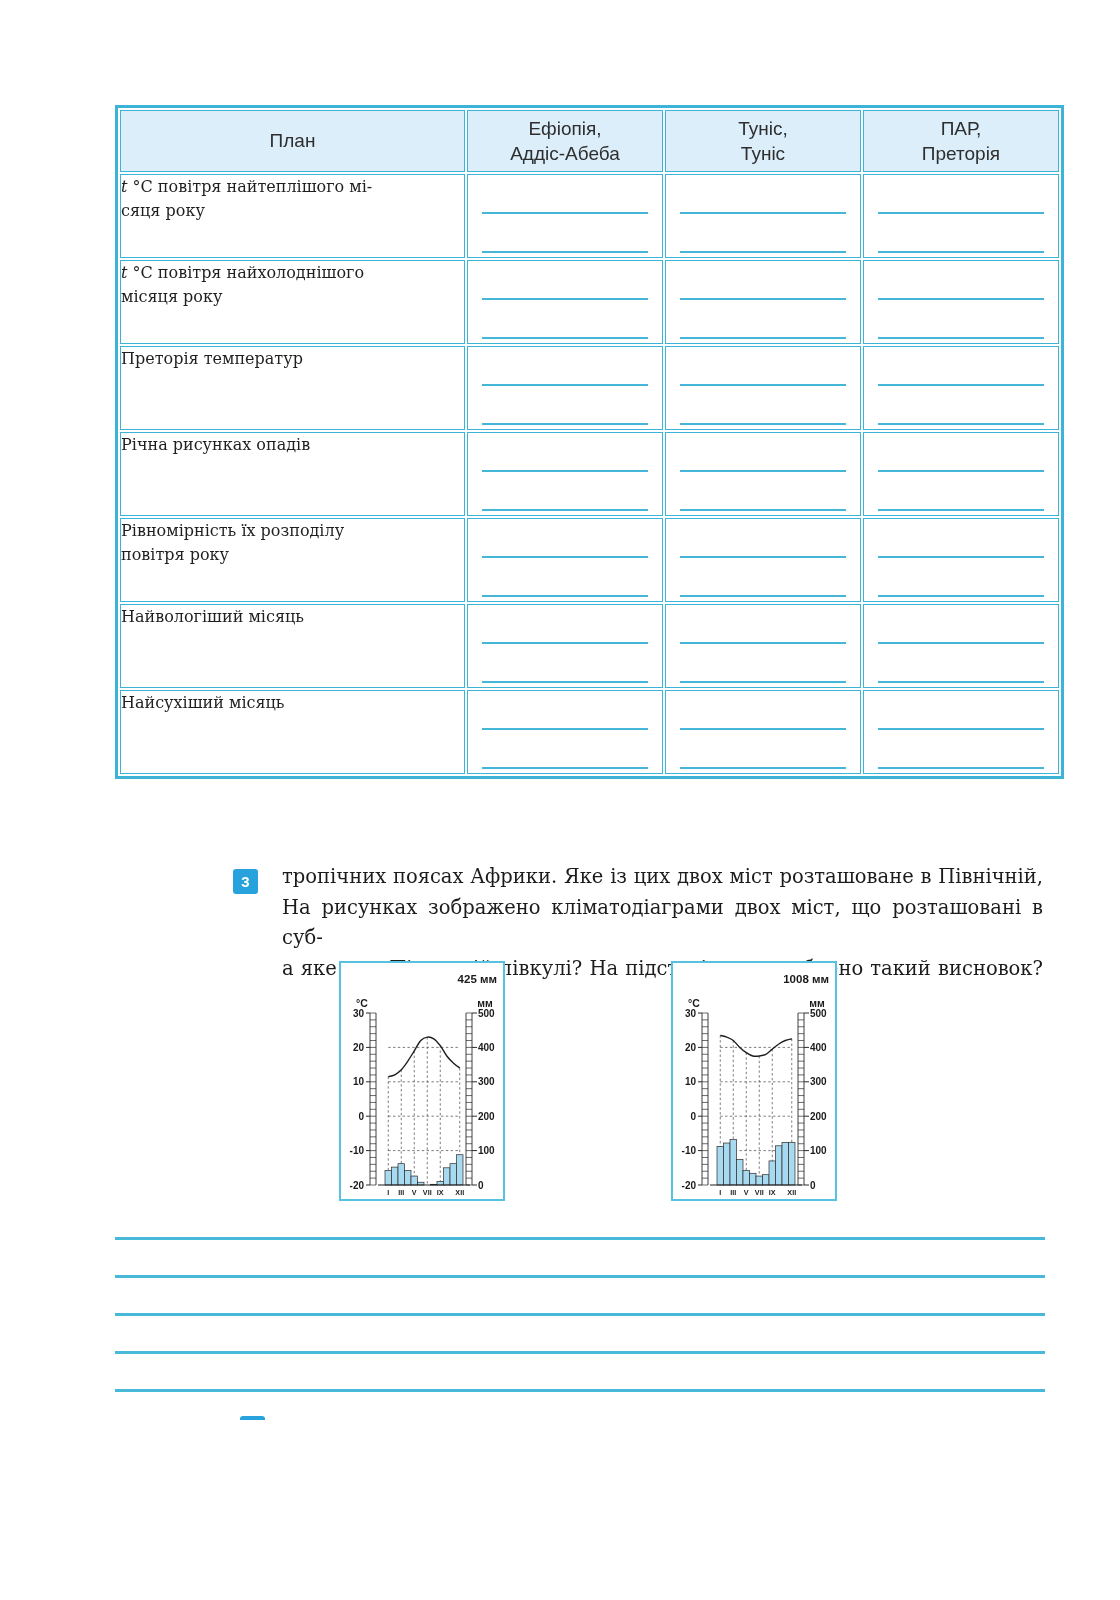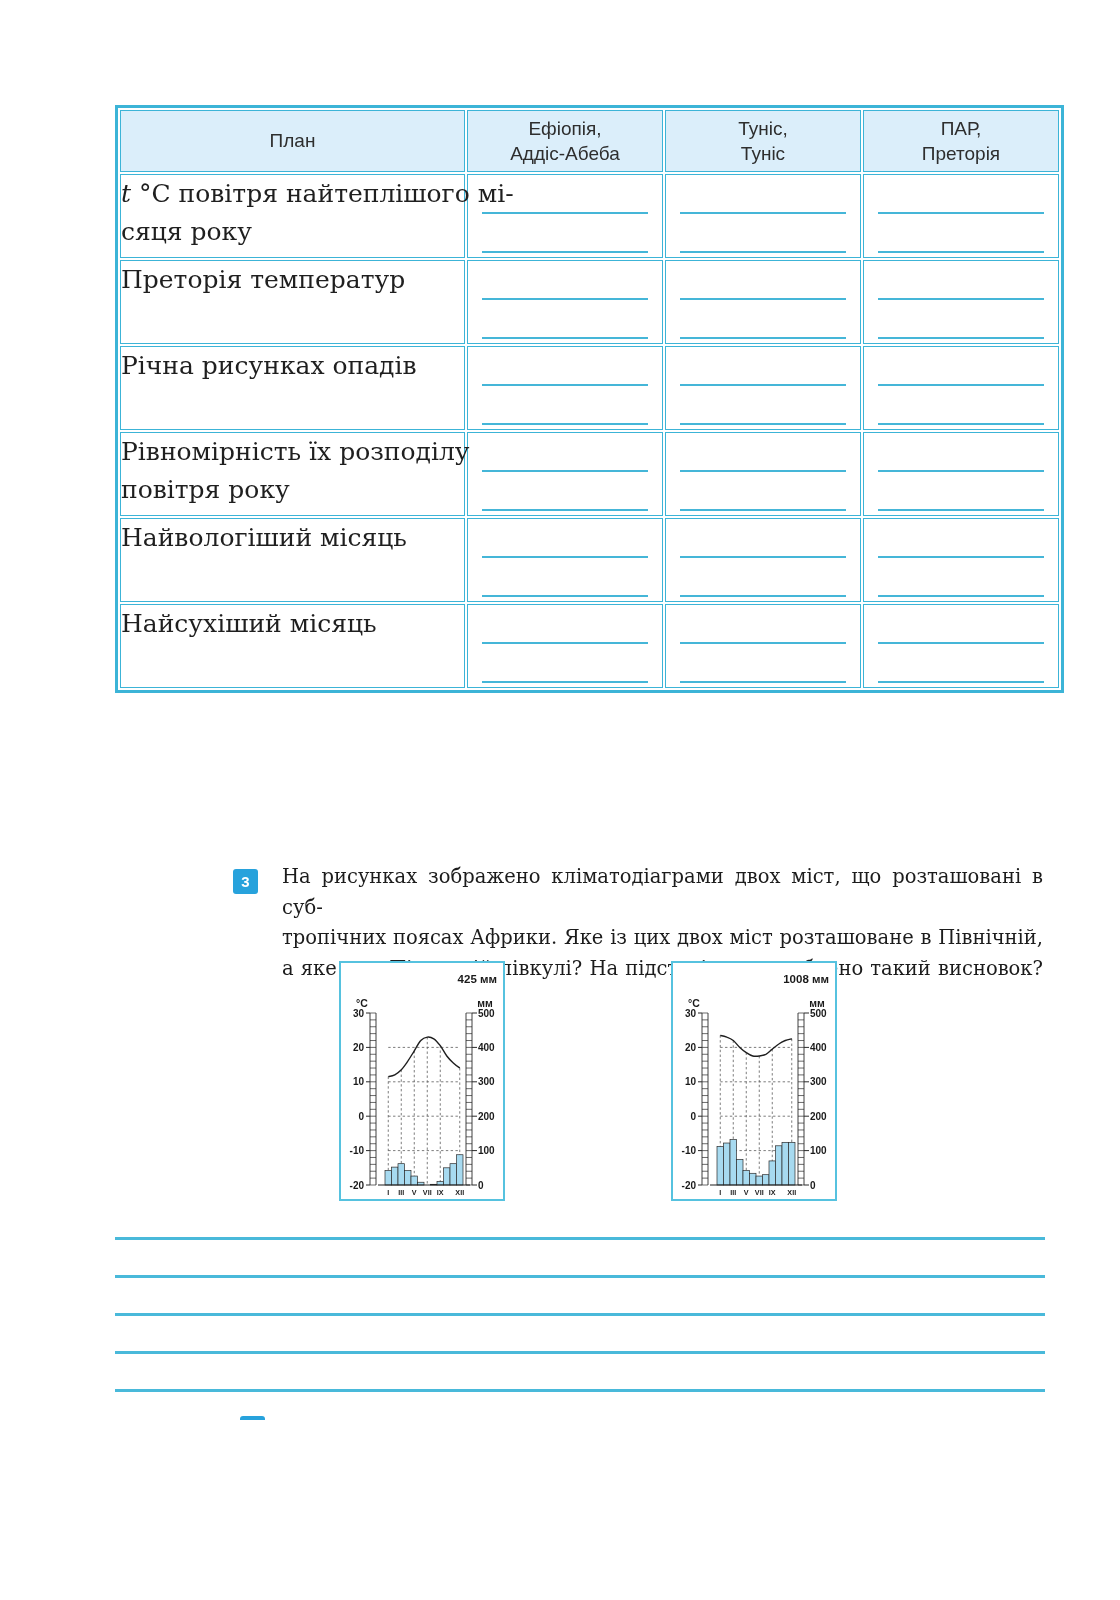--- a/index.html
+++ b/index.html
@@ -8,21 +8,21 @@
 
   
   table.ctable{position:absolute;left:115px;top:105px;width:933px;table-layout:fixed;
 ated       border-collapse:collapse;background:#fff;border:3px solid #3cb4d7;}
   table.ctable col.c0{width:345px}
   table.ctable col.c1,table.ctable col.c2,table.ctable col.c3{width:196px}
   table.ctable th{background:#dbeefa;border:1.5px solid #3cb4d7;height:58px;
        font-size:19px;font-weight:normal;color:#2e2e2e;text-align:center;vertical-align:middle;
        line-height:1.32;white-space:pre;}
   table.ctable td{border:1.5px solid #3cb4d7;height:82px;vertical-align:top;padding:0;}
-  td.plan{font-family:"DejaVu Serif",serif;font-size:25px;line-height:1.52;
+  td.plan{font-family:"DejaVu Serif",serif;font-size:16px;line-height:1.52;
        padding:9px 6px 0 18px;white-space:pre;}
   td.plan .it{font-style:italic;}
   .wl{height:37px;border-bottom:2px solid #45b6d8;margin:0 14px;}
   .wl + .wl{height:37px;}
 
   
   .badge{position:absolute;width:25px;height:25px;background:#27a2dc;border-radius:3px;
        color:#fff;font-weight:bold;font-size:15px;display:flex;align-items:center;justify-content:center;}
   #q3badge{left:233px;top:869px;}
   #q4badge{left:240px;top:1416px;}
@@ -83,20 +83,36 @@
           <td>
             <div class="wl"></div>
             <div class="wl"></div>
           </td>
           <td>
             <div class="wl"></div>
             <div class="wl"></div>
           </td>
         </tr>
         <tr>
+          <td class="plan"><span class="it">t</span><span> °C повітря найхолоднішого
+місяця року</span></td>
+          <td>
+            <div class="wl"></div>
+            <div class="wl"></div>
+          </td>
+          <td>
+            <div class="wl"></div>
+            <div class="wl"></div>
+          </td>
+          <td>
+            <div class="wl"></div>
+            <div class="wl"></div>
+          </td>
+        </tr>
+        <tr>
           <td class="plan"><span class="it"></span><span>Преторія температур</span></td>
           <td>
             <div class="wl"></div>
             <div class="wl"></div>
           </td>
           <td>
             <div class="wl"></div>
             <div class="wl"></div>
           </td>
           <td>
@@ -163,22 +179,22 @@
           <td>
             <div class="wl"></div>
             <div class="wl"></div>
           </td>
         </tr>
       </tbody>
   </table>
 
   <div class="badge" id="q3badge">3</div>
   <div class="qtext" id="q3text">
+      <div class="qline">тропічних поясах Африки. Яке із цих двох міст розташоване в Північній,</div>
       <div class="qline">На рисунках зображено кліматодіаграми двох міст, що розташовані в суб-</div>
-      <div class="qline">тропічних поясах Африки. Яке із цих двох міст розташоване в Північній,</div>
       <div class="qline">а яке — у Південній півкулі? На підставі чого зроблено такий висновок?</div>
     </div>
 
   <div class="diagram" id="diag0">
       <svg viewBox="0 0 162 236" width="162" height="236">
         <line x1="29" y1="50" x2="29" y2="222" stroke="#2b2b2b" stroke-width="0.9"></line>
         <line x1="35" y1="50" x2="35" y2="222" stroke="#2b2b2b" stroke-width="0.9"></line>
         <line x1="29" y1="50" x2="35" y2="50" stroke="#2b2b2b" stroke-width="0.7"></line>
         <line x1="29" y1="56.88" x2="35" y2="56.88" stroke="#2b2b2b" stroke-width="0.7"></line>
         <line x1="29" y1="63.760000000000005" x2="35" y2="63.760000000000005" stroke="#2b2b2b" stroke-width="0.7"></line>

